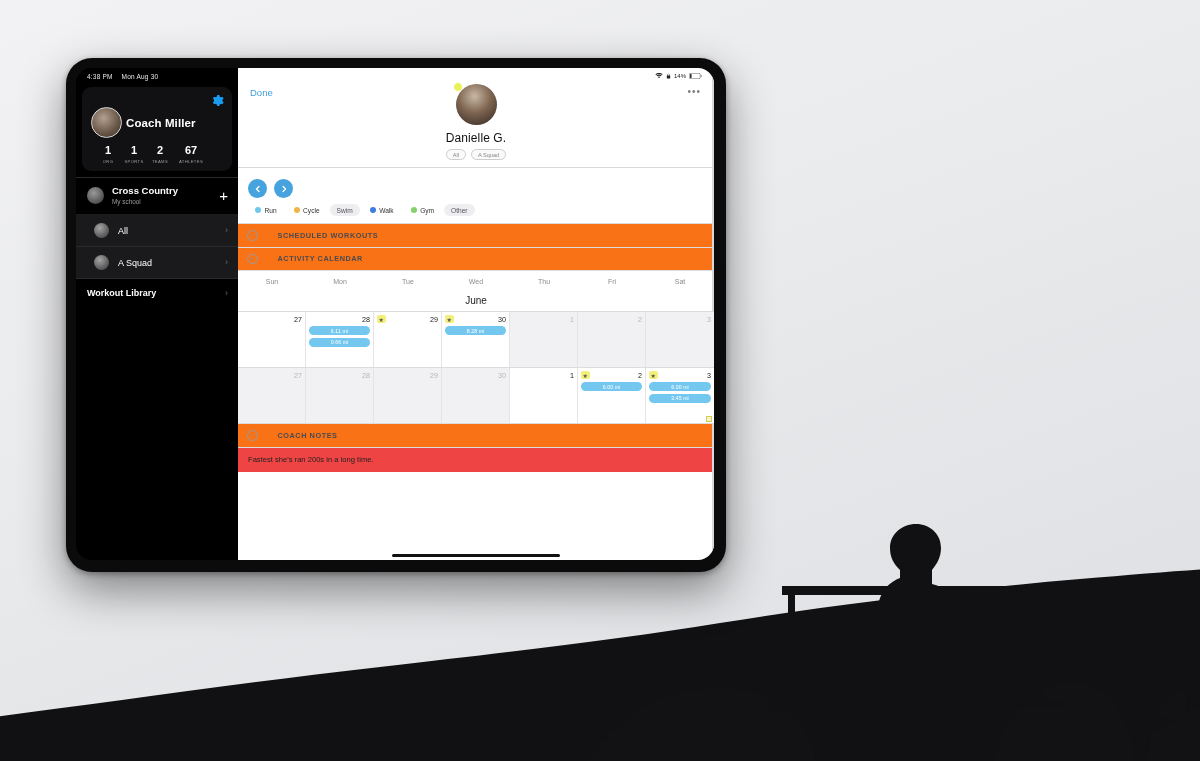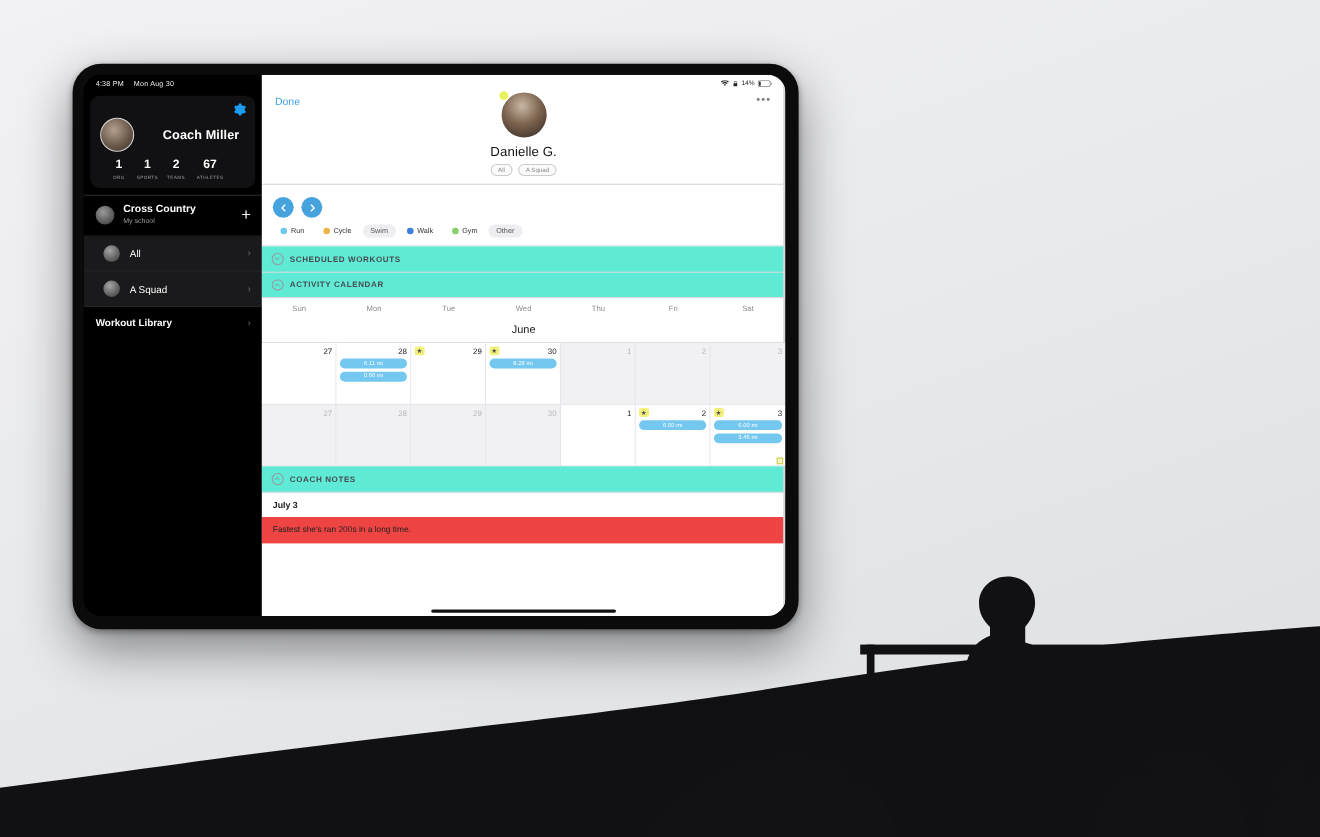--- a/index.html
+++ b/index.html
@@ -57,21 +57,21 @@
     border-radius: 9px;
     padding: 8px 9px 9px 9px;
     position: relative;
     height: 84px;
   }
   .gear {
     position: absolute; top: 6px; right: 8px;
     width: 13px; height: 13px;
     color: #1b9cf0;
   }
-  .coach-row { display: flex; align-items: center; gap: 26px; margin-top: 12px; }
+  .coach-row { display: flex; align-items: center; gap: 4px; margin-top: 12px; }
   .avatar-sm {
     width: 31px; height: 31px; border-radius: 50%;
     background: radial-gradient(circle at 40% 35%, #b3a08e 0%, #6c5a4b 55%, #3a2f27 100%);
     border: 1.3px solid #d8d8d8;
     flex: 0 0 31px;
   }
   .coach-name { font-size: 11.5px; font-weight: bold; letter-spacing: .1px; }
   .stats {
     display: flex; gap: 0; margin-top: 7px; padding-left: 4px;
   }
@@ -191,24 +191,24 @@
   .lg {
     display: flex; align-items: center; gap: 3.5px;
     padding: 2.5px 7px; border-radius: 9px;
     font-size: 6.6px; color: #333;
   }
   .lg.muted { background: #eeeef1; color: #55555c; }
   .lg .dot { width: 6px; height: 6px; border-radius: 50%; flex: 0 0 6px; }
 
   
   .section-row {
-    display: flex; align-items: center; gap: 6px;
+    display: flex; align-items: center; gap: 20px;
     padding: 6px 10px 6px 9px;
     border-bottom: .6px solid #dcdce0;
-    background: #5eead4;
+    background: #f97316;
   }
   .section-row .title {
     font-size: 7.3px; color: #4a4a50; letter-spacing: .55px; font-weight: bold;
   }
   .circ-chev {
     width: 10.5px; height: 10.5px; border-radius: 50%;
     border: .7px solid #9a9aa0;
     display: flex; align-items: center; justify-content: center;
     flex: 0 0 10.5px;
   }
@@ -573,19 +573,18 @@
 
       <div class="section-row">
         <span class="circ-chev">
           <svg viewBox="0 0 10 10" width="6" height="6" fill="none" stroke="#8a8a90" stroke-width="1.3" stroke-linecap="round" stroke-linejoin="round">
             <path d="M2.2 6.4L5 3.8 7.8 6.4"></path>
           </svg>
         </span>
         <span class="title">COACH NOTES</span>
       </div>
 
-      <div class="notes-date">July 3</div>
       <div class="note-band">Fastest she's ran 200s in a long time.</div>
 
       <div class="home-bar"></div>
     </div>
   </div>
 </div>
 
 </body></html>

